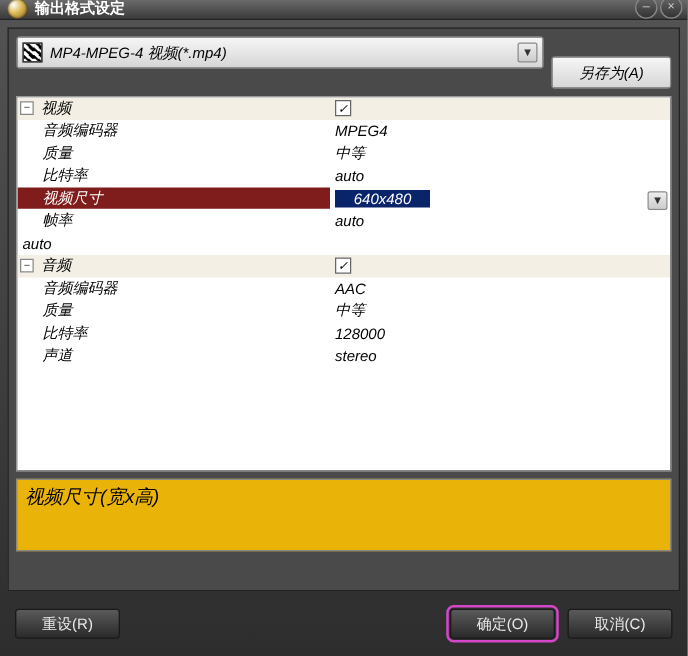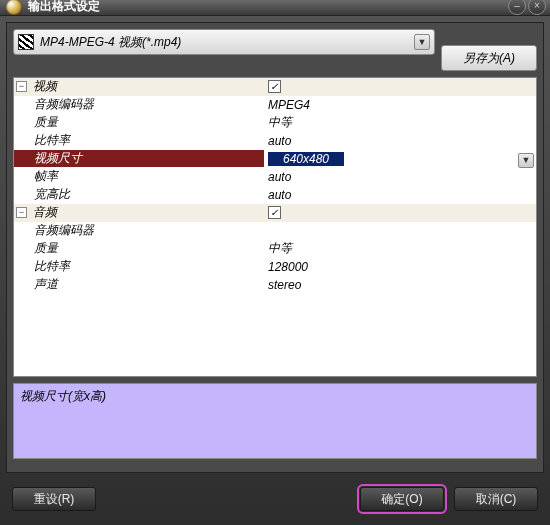--- a/index.html
+++ b/index.html
@@ -116,23 +116,23 @@
   }
   .dd-arrow {
     position:absolute; right:2px; top:1px;
     width:16px;height:15px;border:1px solid #888;border-radius:2px;
     background:linear-gradient(to bottom,#eee,#ccc);
     display:flex;align-items:center;justify-content:center;
     font-size:9px;color:#333;cursor:pointer;
   }
   .info-panel {
     margin-top:6px;
-    background:#c4b5fd;border:1px solid #888;
-    height:76px; padding:4px 6px;
-    font-size:12px;color:#000;
+    background:#eab308;border:1px solid #888;
+    height:58px; padding:4px 6px;
+    font-size:15px;color:#000;
   }
   .footer {
     height:46px;
     display:flex;align-items:center;
     padding:0 12px 6px 12px;
     gap:10px;
   }
   .footer .spacer{flex:1;}
   .btn {
     height:24px; min-width:84px;
@@ -227,43 +227,42 @@
       <div class="row">
         <div class="col-label">
             <span class="indent"></span>
             <span>帧率</span>
           </div>
         <div class="col-value">
             <span>auto</span>
           </div>
       </div>
       <div class="row">
-        <div class="col-label">
-            <span class="indent"></span>
-            <span>宽高比</span>
-          </div>
         <div class="col-value">
             <span>auto</span>
           </div>
       </div>
 
       <div class="row group-row">
         <div class="col-label">
           <span class="expander">−</span>
           <span>音频</span>
         </div>
         <div class="col-value">
           <span class="checkbox">✓</span>
         </div>
       </div>
 
       <div class="row">
         <div class="col-label">
             <span class="indent"></span>
             <span>音频编码器</span>
+          </div>
+        <div class="col-value">
+            <span>AAC</span>
           </div>
       </div>
       <div class="row">
         <div class="col-label">
             <span class="indent"></span>
             <span>质量</span>
           </div>
         <div class="col-value">
             <span>中等</span>
           </div>

